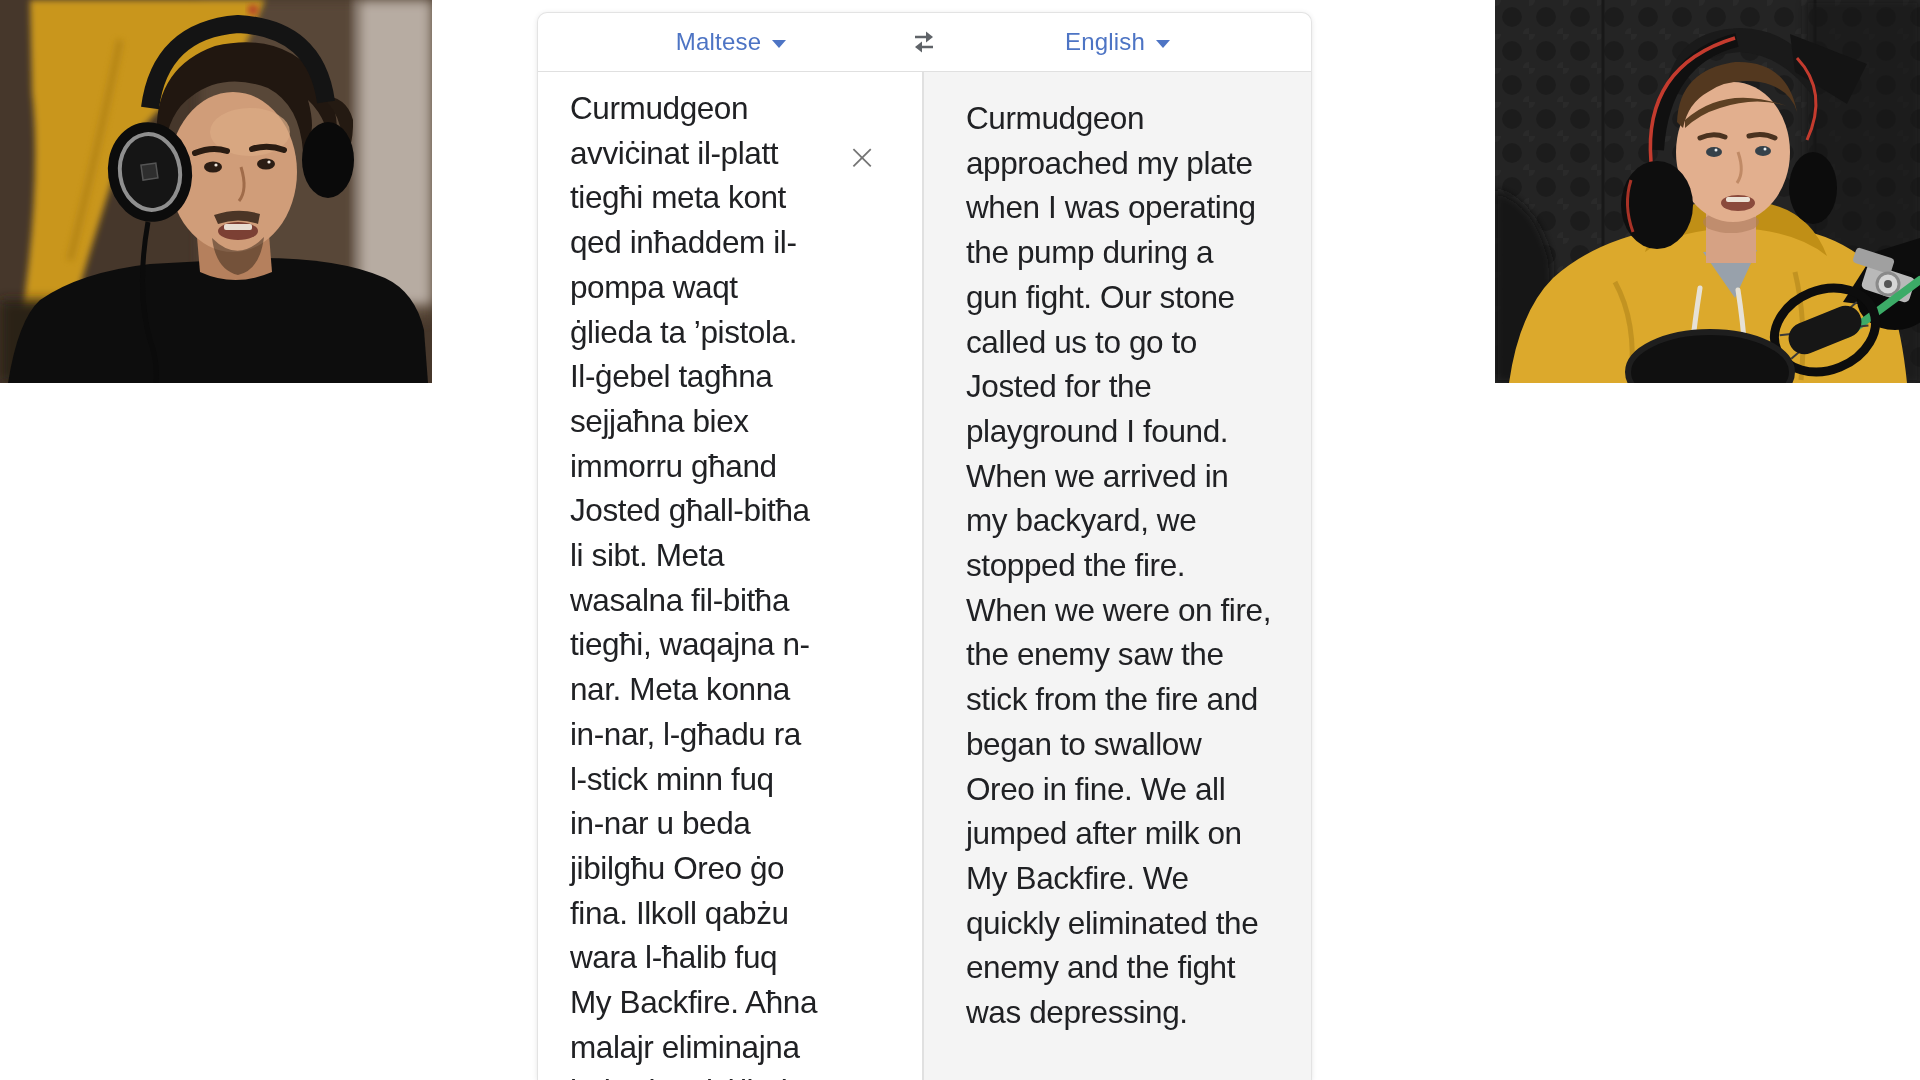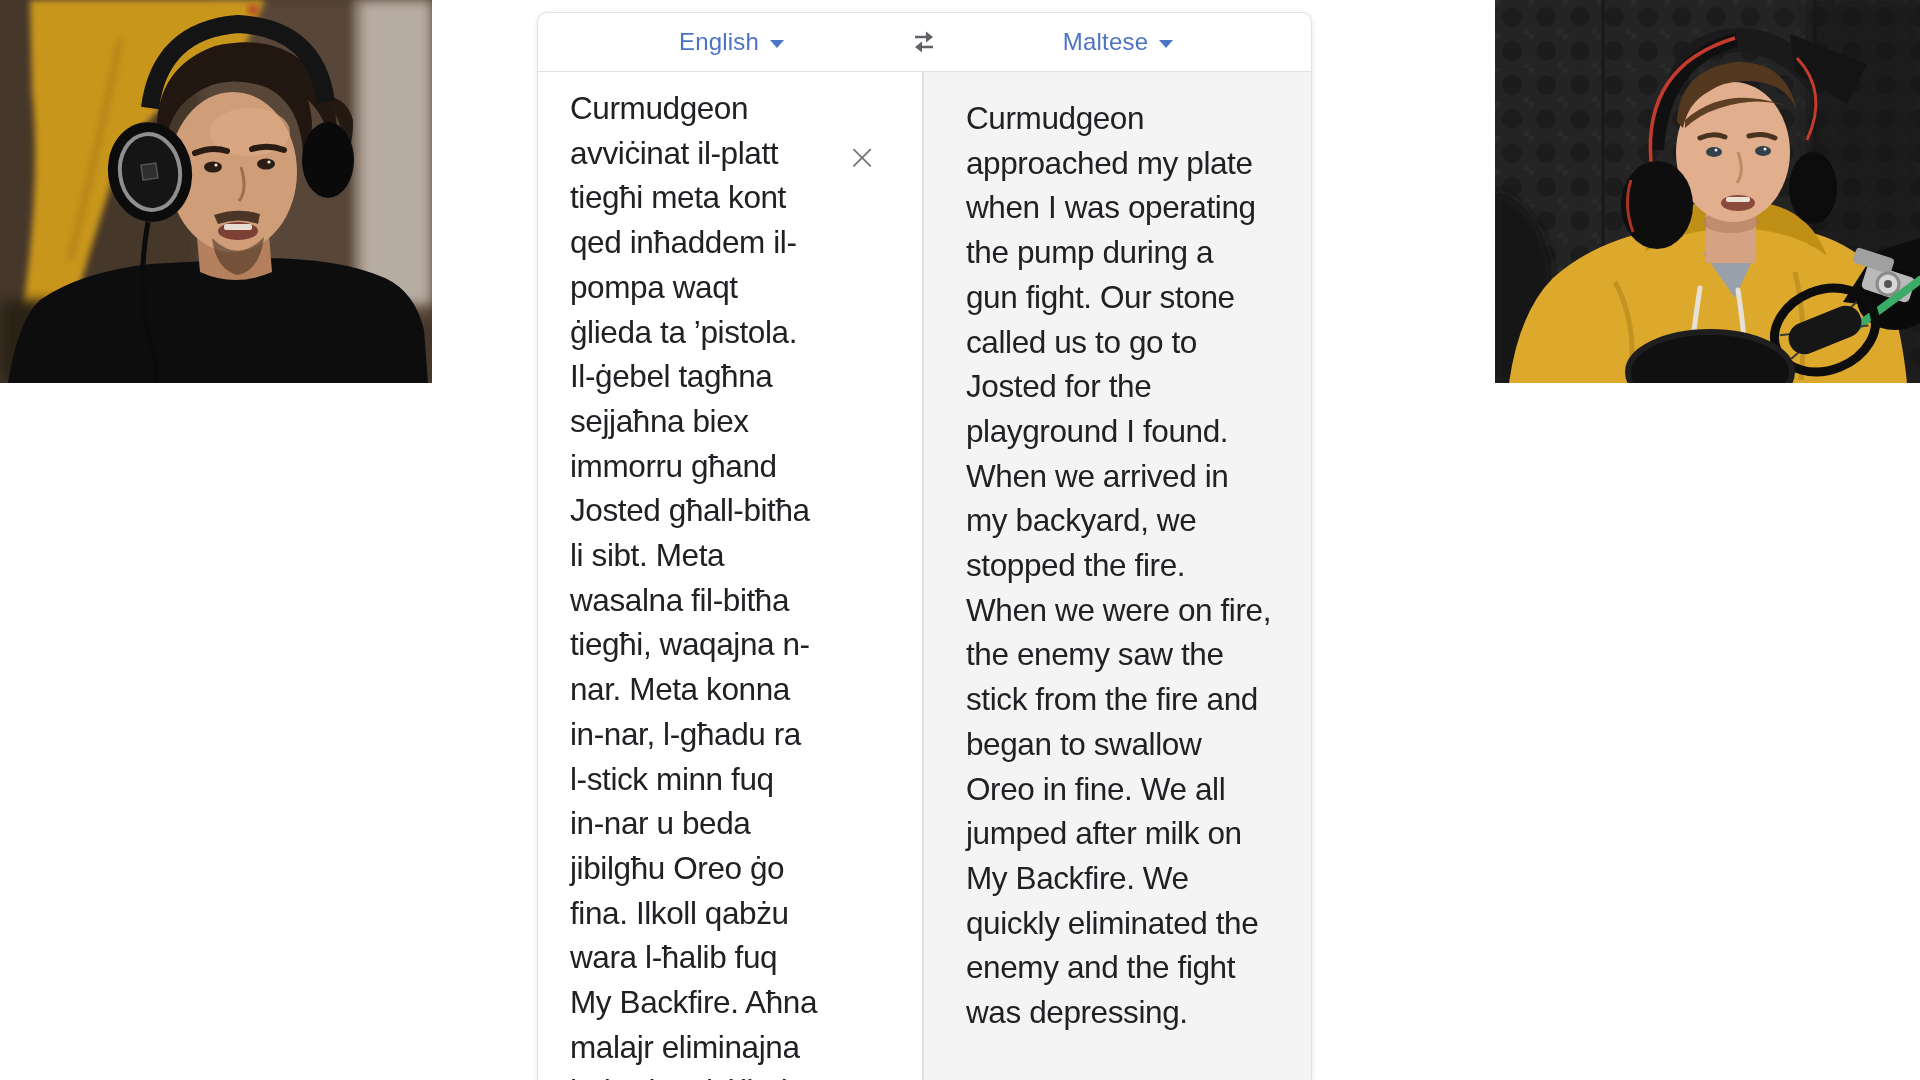--- a/index.html
+++ b/index.html
@@ -114,26 +114,26 @@
           <rect x="142" y="164" width="15" height="15" fill="#2e2e2e" stroke="#555" stroke-width="1.5"></rect>
         </g>
         <ellipse cx="328" cy="160" rx="26" ry="38" fill="#0a0a0a"></ellipse>
         <path d="M148,222 Q136,290 150,340 Q158,362 156,383" stroke="#0b0b0b" stroke-width="5" fill="none"></path>
       </g>
     </svg>
   </div>
 
   <div class="tcard">
     <div class="tcard-header">
+      <div class="lang-half lang-left">
+        <span class="lang-label">Maltese</span>
+        <span class="caret"></span>
+      </div>
       <div class="lang-half lang-right">
         <span class="lang-label">English</span>
-        <span class="caret"></span>
-      </div>
-      <div class="lang-half lang-left">
-        <span class="lang-label">Maltese</span>
         <span class="caret"></span>
       </div>
       <button class="swap-btn">
         <svg width="32" height="32" viewBox="0 0 32 32">
           <path d="M7 11 h13" stroke="#5f6368" stroke-width="2.6" fill="none"></path>
           <path d="M18 5.5 L25 11 L18 16.5 Z" fill="#5f6368"></path>
           <path d="M25 21 h-13" stroke="#5f6368" stroke-width="2.6" fill="none"></path>
           <path d="M14 15.5 L7 21 L14 26.5 Z" fill="#5f6368"></path>
         </svg>
       </button>

